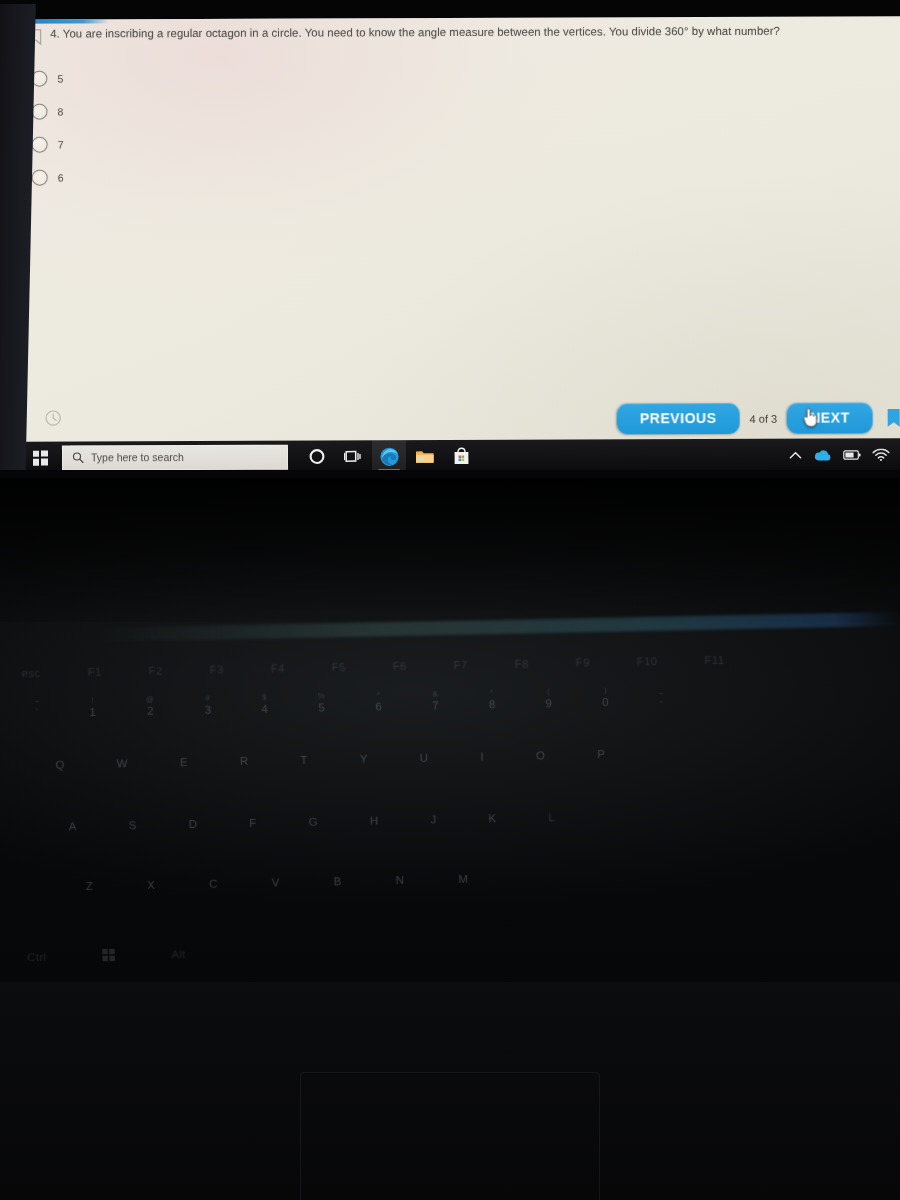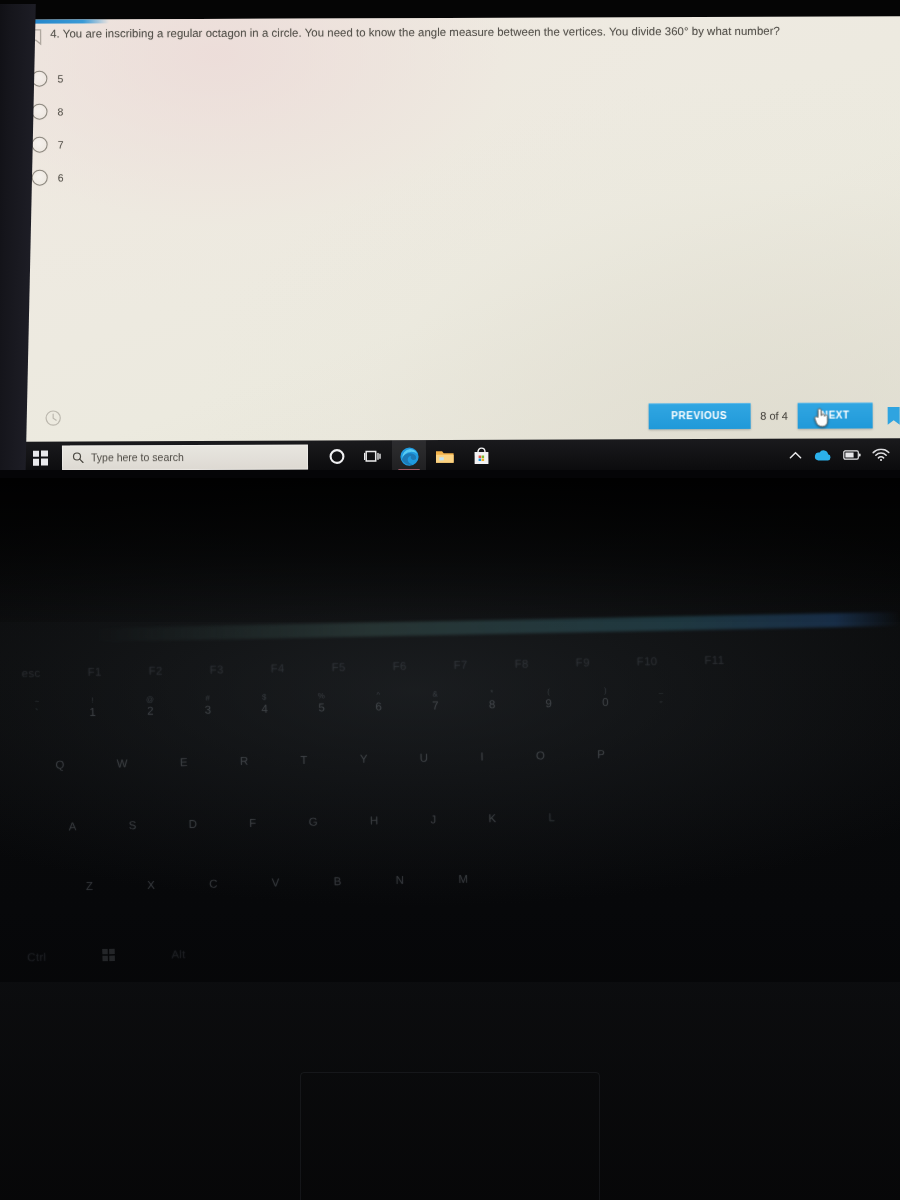--- a/index.html
+++ b/index.html
@@ -133,24 +133,24 @@
 
   
   .clock-wrap { position: absolute; left: 20px; top: 390px; opacity: .5; }
   .clockicon { width: 17px; height: 17px; }
 
   .navbar {
     position: absolute; right: 0px; top: 386px;
     display: flex; align-items: center; gap: 8px;
   }
   .btn {
-    color: #fff; font-weight: bold; font-size: 10px;
+    color: #fff; font-weight: bold; font-size: 14px;
     letter-spacing: .55px;
     padding: 7px 23px 8px;
-    border-radius: 0;
+    border-radius: 11px;
     background: linear-gradient(180deg, #31a6e2 0%, #2099d9 100%);
     box-shadow: 0 1px 2px rgba(0,0,0,0.22), inset 0 1px 0 rgba(255,255,255,0.22);
     border: none;
     position: relative;
     filter: blur(0.25px);
   }
   .pagecount {
     font-size: 11px; color: #4e4b45;
     text-shadow: 0 0 1px rgba(110,105,98,0.3);
     padding: 0 2px;
@@ -174,21 +174,21 @@
     z-index: 5;
   }
   #taskbar .start {
     width: 36px; height: 32px;
     display: flex; align-items: center; justify-content: center;
   }
   .winlogo { width: 15px; height: 15px; display: grid;
     grid-template-columns: 1fr 1fr; grid-template-rows: 1fr 1fr; gap: 2px; }
   .winlogo i { background: #e9e9ec; display: block; }
   #taskbar .searchbox {
-    width: 246px; height: 25px; margin-left: 4px;
+    width: 226px; height: 25px; margin-left: 4px;
     background: linear-gradient(180deg, #e8e6e0 0%, #ddd9d2 100%);
     display: flex; align-items: center; gap: 7px;
     padding-left: 10px;
     box-shadow: inset 0 0 0 1px rgba(255,255,255,0.35);
   }
   .searchph { font-size: 10.5px; color: #4b4842; filter: blur(0.2px); }
   #taskbar .tbicons { display: flex; align-items: center; gap: 2px; margin-left: 12px; }
   .tbi {
     width: 34px; height: 32px;
     display: flex; align-items: center; justify-content: center;
@@ -245,21 +245,21 @@
 
       <div class="clock-wrap">
         <svg class="clockicon" viewBox="0 0 17 17" aria-hidden="true">
           <circle cx="8.5" cy="8.5" r="7.1" fill="none" stroke="#8c877e" stroke-width="1.2"></circle>
           <path d="M8.5 4.4v4.3l3 1.9" fill="none" stroke="#8c877e" stroke-width="1.2" stroke-linecap="round"></path>
         </svg>
       </div>
 
       <div class="navbar">
         <button class="btn">PREVIOUS</button>
-        <span class="pagecount">8 of 4</span>
+        <span class="pagecount">4 of 3</span>
         <button class="btn">
           <span>NEXT</span>
           <svg class="cursor" viewBox="0 0 18 22">
             <path d="M6.4 9.6V3.5a1.5 1.5 0 0 1 3 0v5.4h.7a1.3 1.3 0 0 1 2.6 0v.5h.6a1.3 1.3 0 0 1 2.5 0v5.2c0 3.1-2 5.3-5 5.3-3.2 0-5.6-1.9-6.3-4.3L3.2 12c-.4-1.1.3-2 1.3-2 .7 0 1.3.4 1.6 1z" fill="#fdfdfd" stroke="#6d6a64" stroke-width="1"></path>
           </svg>
         </button>
         <svg class="bmk-blue" viewBox="0 0 14 19">
           <path d="M1 0.6h12v17.8L7 14 1 18.4z" fill="#2fa4e0"></path>
         </svg>
       </div>

